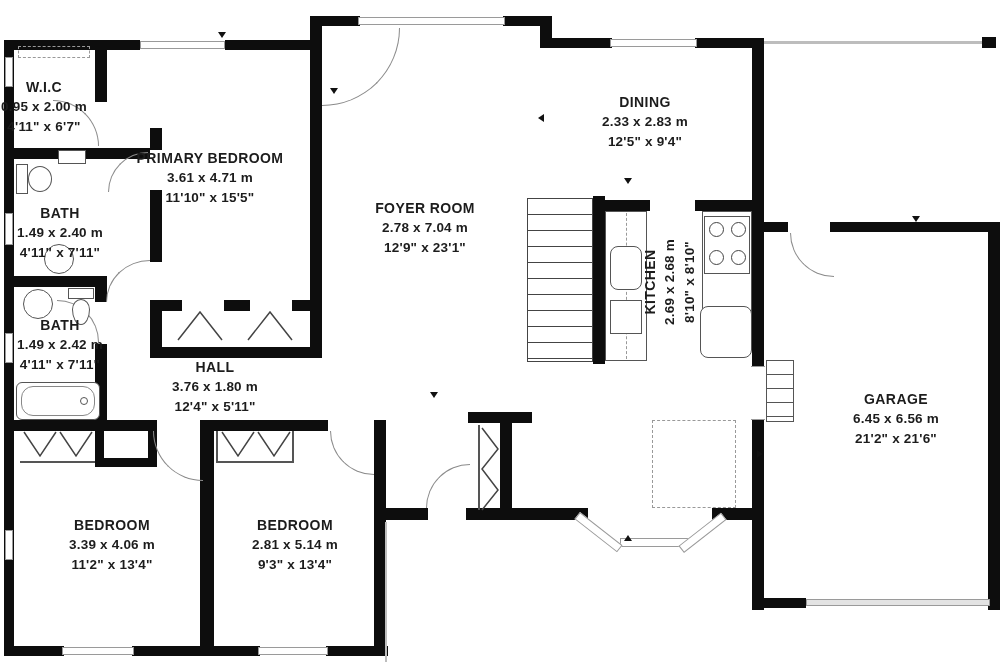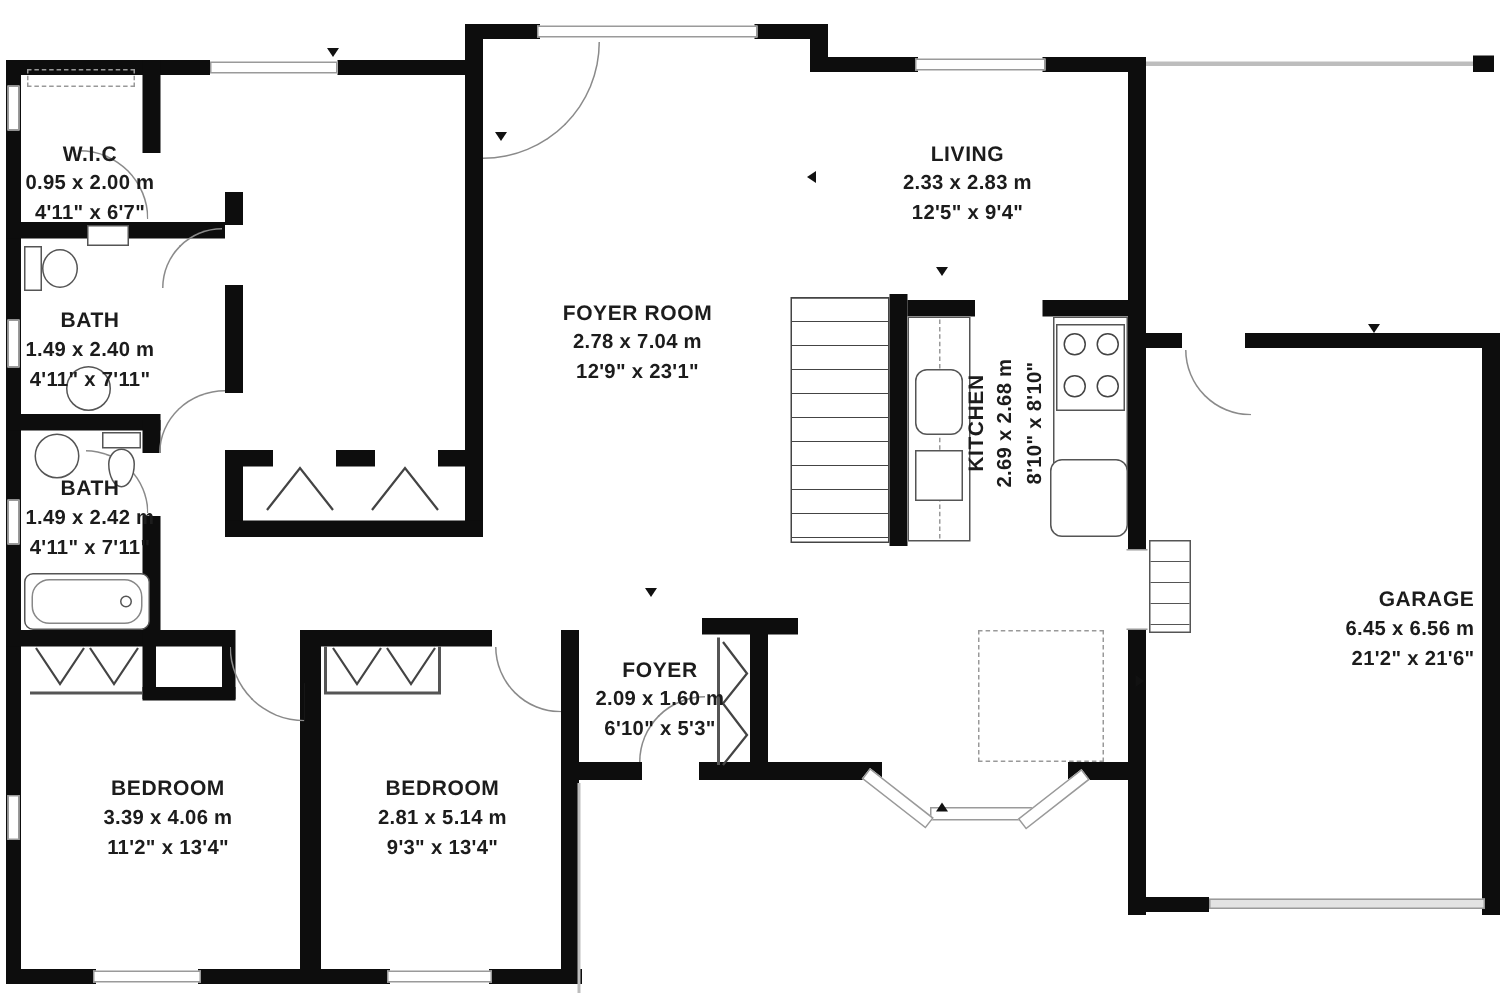--- a/index.html
+++ b/index.html
@@ -180,64 +180,69 @@
 
   <div class="tick tick-d" style="left:218px;top:32px;"></div>
   <div class="tick tick-l" style="left:534px;top:114px;"></div>
   <div class="tick tick-d" style="left:624px;top:178px;"></div>
   <div class="tick tick-d" style="left:912px;top:216px;"></div>
   <div class="tick tick-r" style="left:757px;top:450px;"></div>
   <div class="tick tick-u" style="left:624px;top:531px;"></div>
   <div class="tick tick-d" style="left:430px;top:392px;"></div>
   <div class="tick tick-d" style="left:330px;top:88px;"></div>
 
-  <div class="label" style="left:60px;top:107px;margin-top:15px;">
+  <div class="label" style="left:44px;top:107px;">
     <div class="nm">W.I.C</div>
     <div>0.95 x 2.00 m</div>
     <div>4'11" x 6'7"</div>
+  </div>
+  <div class="label" style="left:210px;top:178px;">
+    <div class="nm">PRIMARY BEDROOM</div>
+    <div>3.61 x 4.71 m</div>
+    <div>11'10" x 15'5"</div>
   </div>
   <div class="label" style="left:60px;top:233px;">
     <div class="nm">BATH</div>
     <div>1.49 x 2.40 m</div>
     <div>4'11" x 7'11"</div>
   </div>
   <div class="label" style="left:60px;top:345px;">
     <div class="nm">BATH</div>
     <div>1.49 x 2.42 m</div>
     <div>4'11" x 7'11"</div>
   </div>
+  <div class="label" style="left:215px;top:387px;">
+    <div class="nm">HALL</div>
+    <div>3.76 x 1.80 m</div>
+    <div>12'4" x 5'11"</div>
+  </div>
   <div class="label" style="left:425px;top:228px;">
     <div class="nm">FOYER ROOM</div>
     <div>2.78 x 7.04 m</div>
     <div>12'9" x 23'1"</div>
   </div>
   <div class="label" style="left:645px;top:122px;">
-    <div class="nm">LIVING</div>
+    <div class="nm">DINING</div>
     <div>2.33 x 2.83 m</div>
     <div>12'5" x 9'4"</div>
   </div>
   <div class="label label-rot" style="left:670px;top:282px;">
     <div class="nm">KITCHEN</div>
     <div>2.69 x 2.68 m</div>
     <div>8'10" x 8'10"</div>
   </div>
-  <div class="label" style="left:440px;top:466px;">
-    <div class="nm">FOYER</div>
-    <div>2.09 x 1.60 m</div>
-    <div>6'10" x 5'3"</div>
-  </div>
   <div class="label" style="left:112px;top:545px;">
     <div class="nm">BEDROOM</div>
     <div>3.39 x 4.06 m</div>
     <div>11'2" x 13'4"</div>
   </div>
   <div class="label" style="left:295px;top:545px;">
     <div class="nm">BEDROOM</div>
     <div>2.81 x 5.14 m</div>
     <div>9'3" x 13'4"</div>
   </div>
-  <div class="label" style="left:940px;top:419px;text-align:right;">
+  <div class="label" style="left:896px;top:419px;">
     <div class="nm">GARAGE</div>
     <div>6.45 x 6.56 m</div>
     <div>21'2" x 21'6"</div>
   </div>
 
 </div>
 
 </body></html>

